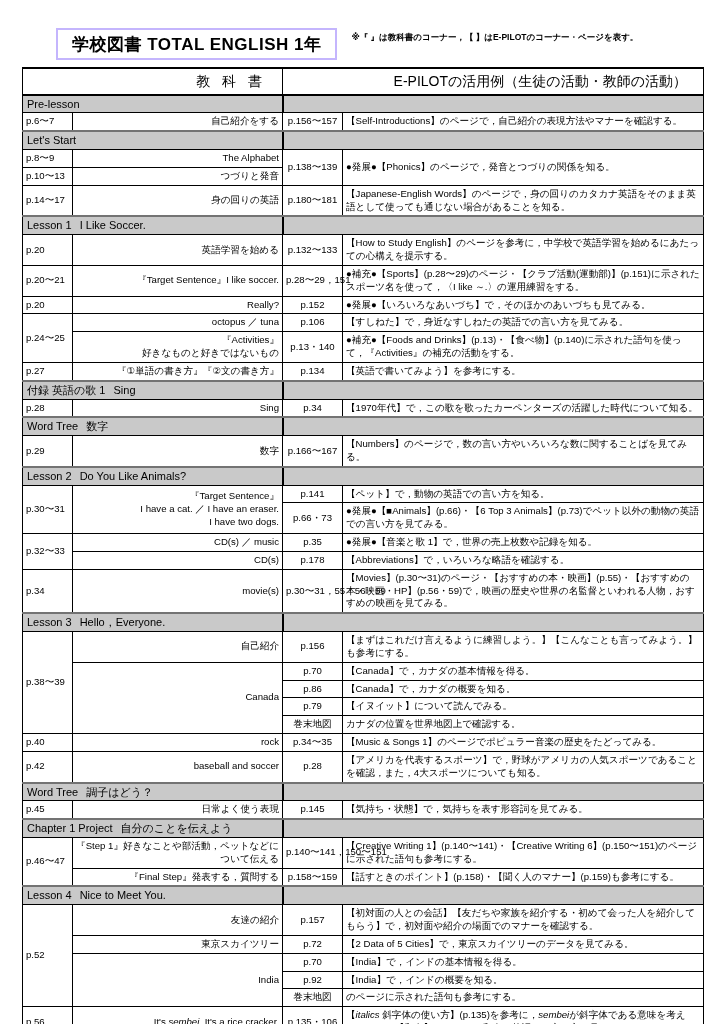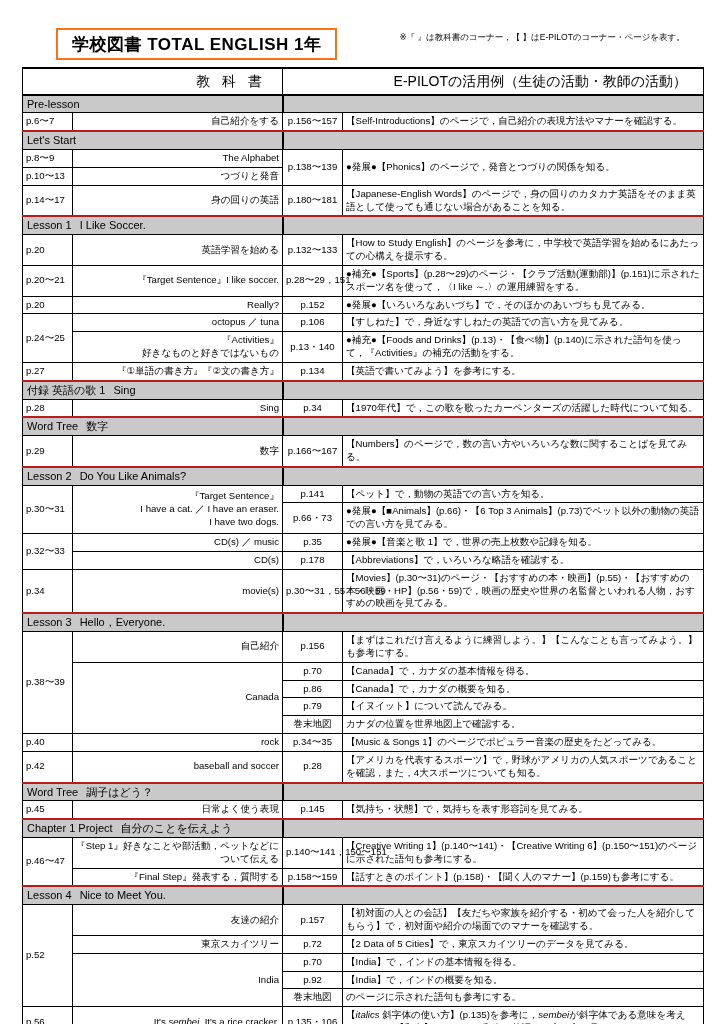--- a/index.html
+++ b/index.html
@@ -23,42 +23,42 @@
   }
 
   
   .title-band {
     display: flex;
     align-items: flex-start;
     height: 36px;
     margin-left: 34px;
   }
   .title-box {
-    border: 2px solid #f97316;
+    border: 2px solid #c4b5fd;
     height: 32px;
     display: flex;
     align-items: center;
     justify-content: flex-start;
     padding: 0 14px;
     box-sizing: border-box;
   }
   .title-text {
     font-size: 17px;
     font-weight: bold;
     letter-spacing: 0.5px;
     white-space: nowrap;
   }
   .notes {
     margin-left: 14px;
     padding-top: 3px;
     font-size: 8.5px;
     line-height: 1.45;
     white-space: nowrap;
   }
-  .notes div { font-weight: normal; margin-left: 48px; }
+  .notes div { font-weight: bold; }
 
   
   table.main {
     border-collapse: collapse;
     width: 681px;
     margin-left: 0px;
     margin-top: 3px;
     table-layout: fixed;
   }
   table.main td, table.main th {
@@ -86,21 +86,21 @@
     border-bottom: 2px solid #000;
   }
   td.hd-kyokasho { letter-spacing: 4px; font-weight: bold; }
 
   
   tr.section td {
     background: #c9c9c9;
     font-size: 11px;
     padding: 1px 4px;
     height: 15px;
-    border-top: 2px solid #b91c1c;
+    border-top: 2px solid #737373;
     border-bottom: 1px solid #000;
   }
   tr.section td.sec-left { text-align: left; }
   tr.section td.sec-right { border-left: 2px solid #000; }
   .sec-no { margin-right: 8px; }
 
   
   td.epage, td.eact { border-left-width: 1px; }
   td.boundary-left { border-left: 2px solid #000; }
 

